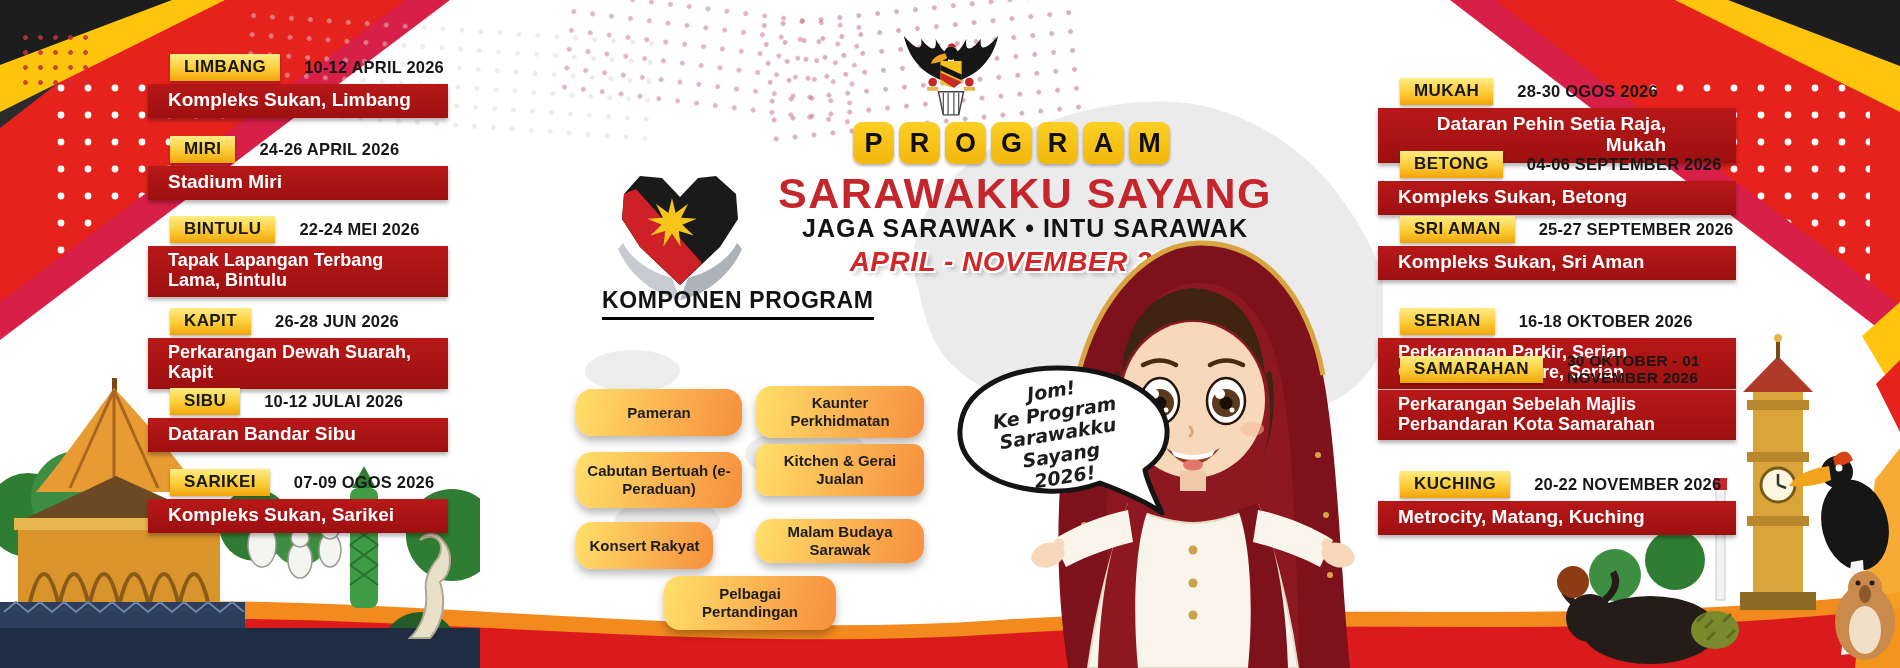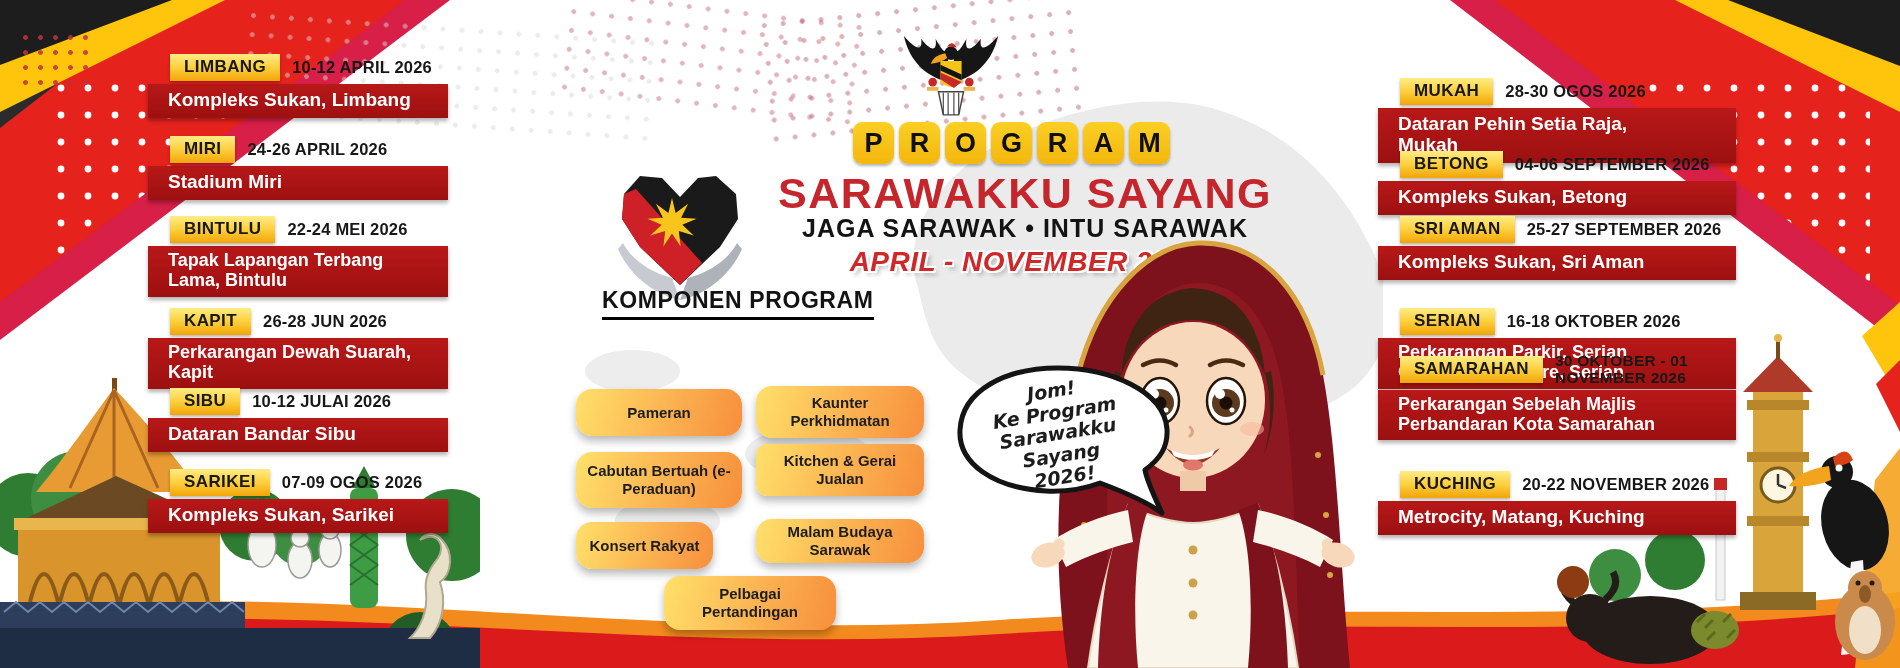--- a/index.html
+++ b/index.html
@@ -8,32 +8,32 @@
   #stage{position:absolute;inset:0;width:1900px;height:668px;overflow:hidden;background:#fff;}
 
   
   .dotgrid{position:absolute;pointer-events:none;z-index:1;
     background-image:radial-gradient(circle,var(--c) 2.1px,transparent 2.6px);
     background-size:19px 19px;}
 
   
   .sched{position:absolute;z-index:6;width:300px;}
   .sched.rcol{width:358px;}
-  .srow{display:flex;align-items:center;gap:12px;margin-left:22px;}
+  .srow{display:flex;align-items:center;gap:24px;margin-left:22px;}
   .tag{display:inline-block;background:linear-gradient(180deg,#FFEC85 0%,#FCCE3A 52%,#F2A40A 100%);
        color:#181818;font-weight:800;font-size:17px;letter-spacing:.4px;
        padding:3px 14px 4px;box-shadow:0 2px 3px rgba(0,0,0,.28);white-space:nowrap;}
   .sdate{font-weight:800;font-size:16.5px;color:#171717;white-space:nowrap;letter-spacing:.2px;}
   .sdate.wrap{white-space:normal;width:180px;font-size:15.5px;line-height:1.12;}
   .bar{margin-top:3px;background:linear-gradient(180deg,#B81818 0%,#9D1010 100%);
        color:#fff;font-weight:700;font-size:19px;line-height:1.1;
        padding:6px 12px 7px 20px;box-sizing:border-box;
        box-shadow:0 3px 4px rgba(0,0,0,.30);}
   .bar.v2{font-size:18px;padding-top:5px;padding-bottom:6px;}
-  .bar.pr70{padding-right:70px;}
+  .bar.pr70{padding-right:70px;text-align:right;}
 
   
   .tiles{position:absolute;left:853px;top:122px;display:flex;gap:5px;z-index:6;}
   .tile{width:41px;height:42px;border-radius:9px;background:linear-gradient(180deg,#FBCF25,#F3B70D);
         box-shadow:0 2px 3px rgba(0,0,0,.3);display:flex;align-items:center;justify-content:center;
         font-weight:900;font-size:27px;color:#101010;}
   .title{position:absolute;left:770px;top:169px;width:510px;text-align:center;z-index:6;
          font-weight:900;font-size:43px;letter-spacing:1.5px;color:#C5262C;}
   .subtitle{position:absolute;left:770px;top:214px;width:510px;text-align:center;z-index:6;
          font-weight:800;font-size:25px;letter-spacing:1px;color:#131313;}

